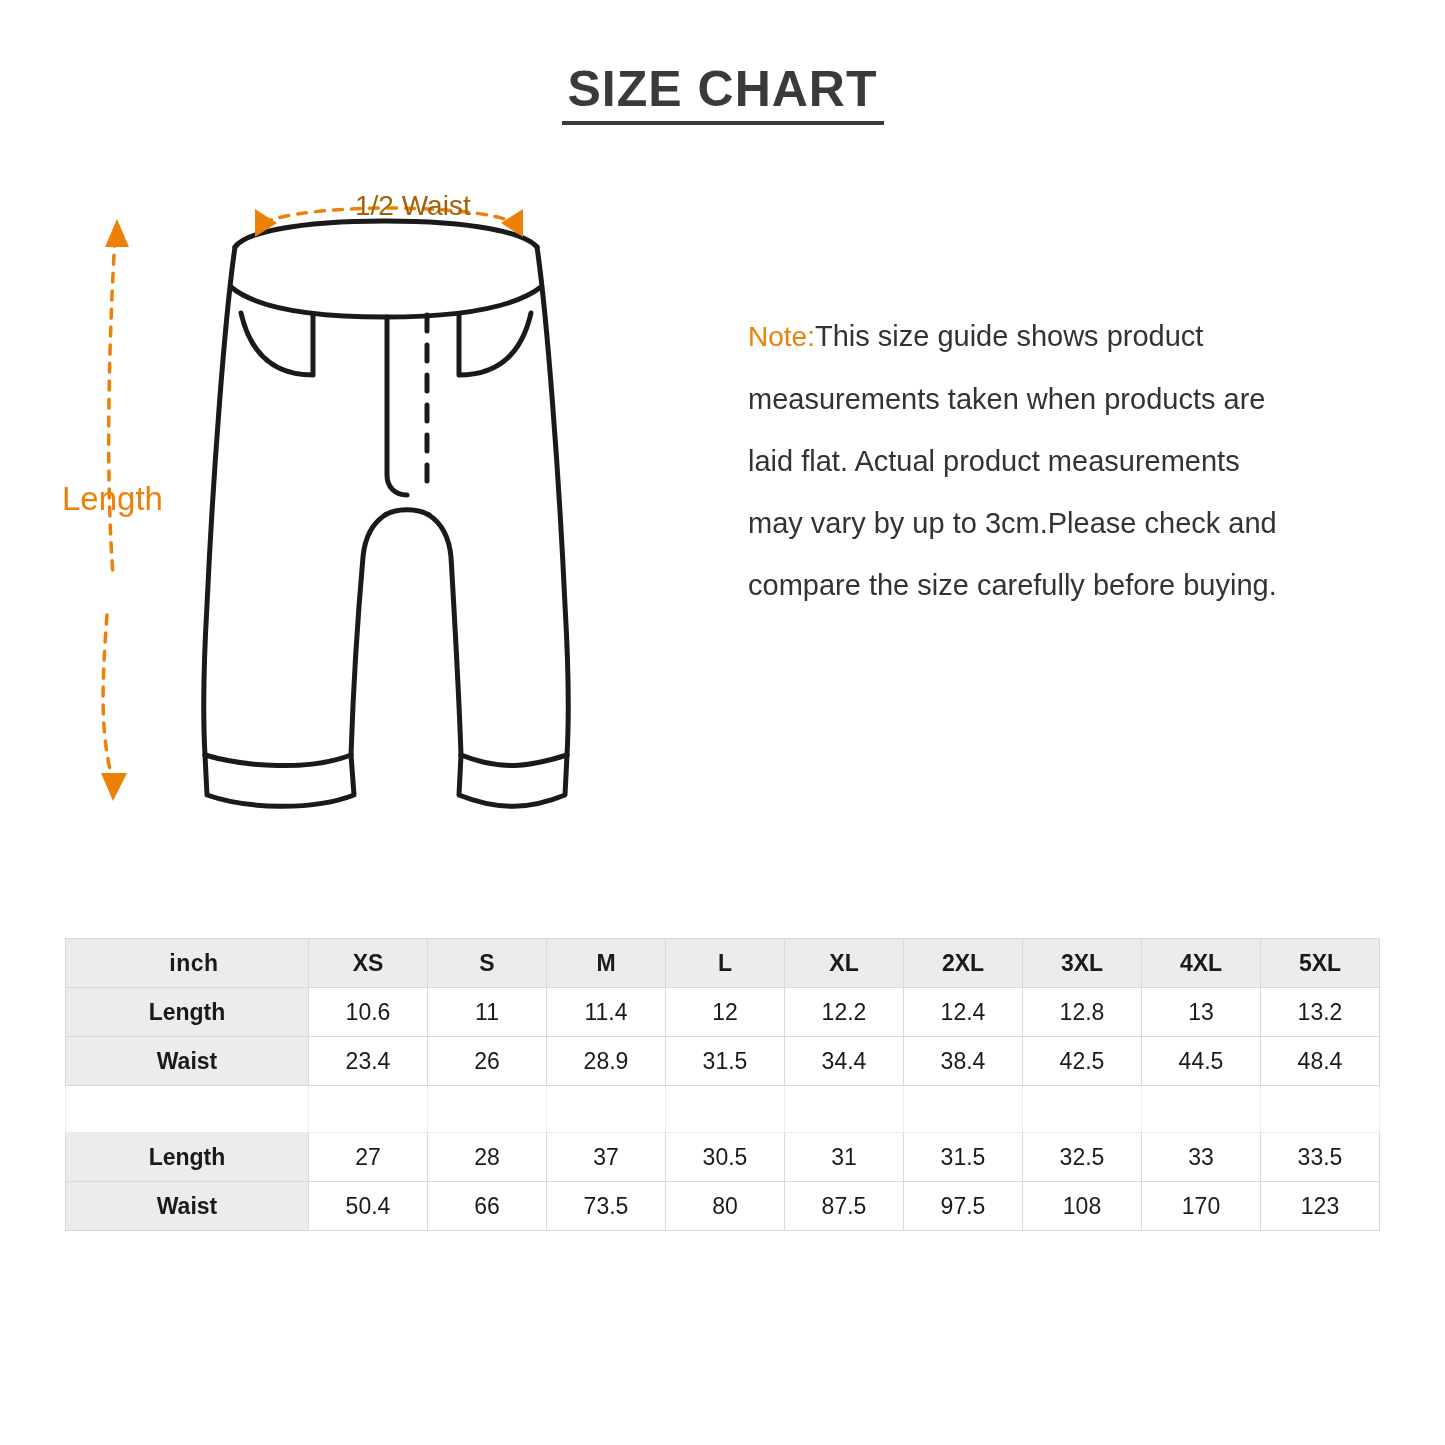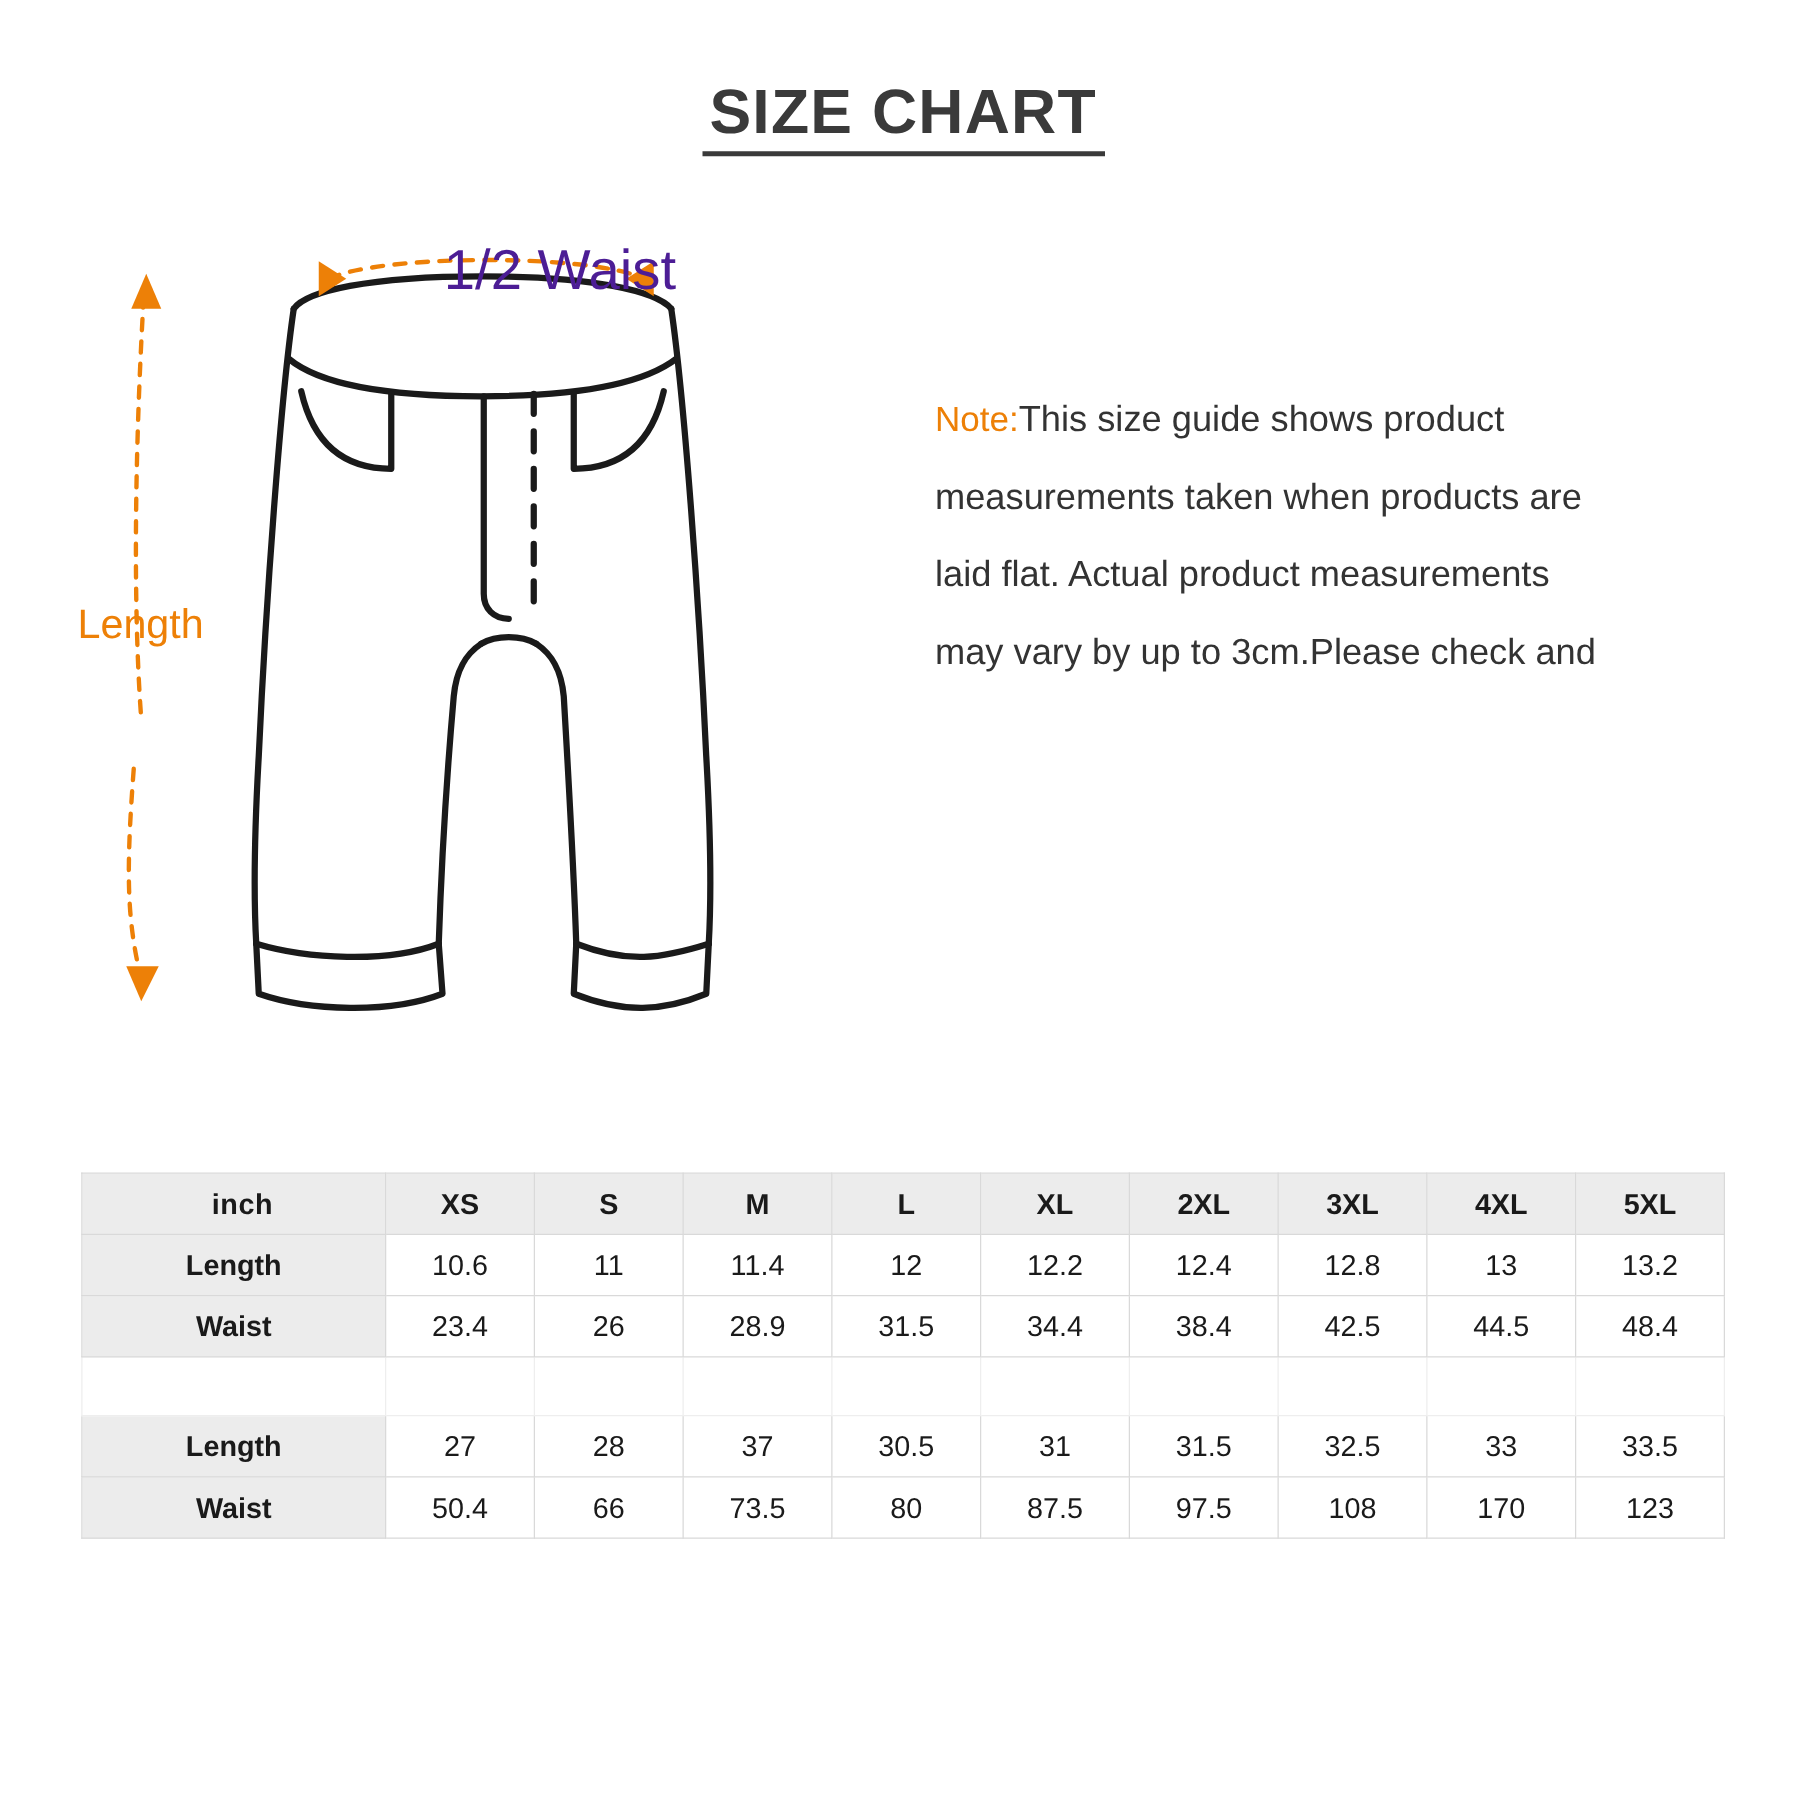--- a/index.html
+++ b/index.html
@@ -46,22 +46,22 @@
     top: 175px;
     width: 680px;
     height: 640px;
   }
   .illus svg { display: block; }
 
   .waist-label {
     position: absolute;
     left: 355px;
     top: 190px;
-    font-size: 45px;
-    color: #4c1d95;
+    font-size: 28px;
+    color: #a16207;
     white-space: nowrap;
   }
   .length-label {
     position: absolute;
     left: 62px;
     top: 480px;
     font-size: 33px;
     color: #ED8007;
     white-space: nowrap;
   }
@@ -182,20 +182,21 @@
   </div>
 
   <div class="waist-label">1/2 Waist</div>
   <div class="length-label">Length</div>
 
   <div class="note">
     <div class="note-line"><span class="note-word">Note:</span><span>This size guide shows product</span></div>
     <div class="note-line">measurements taken when products are</div>
     <div class="note-line">laid flat. Actual product measurements</div>
     <div class="note-line">may vary by up to 3cm.Please check and</div>
+    <div class="note-line">compare the size carefully before buying.</div>
   </div>
 
   <div class="table-wrap">
     <table class="sizes">
       <colgroup>
         <col class="first">
           <col class="sz">
           <col class="sz">
           <col class="sz">
           <col class="sz">

